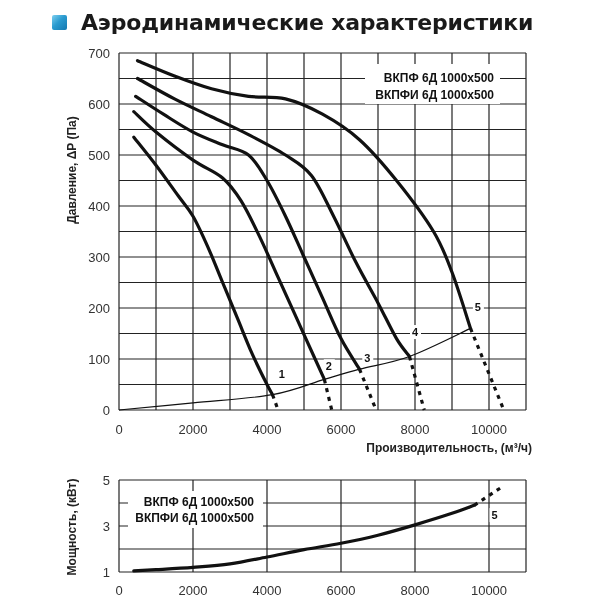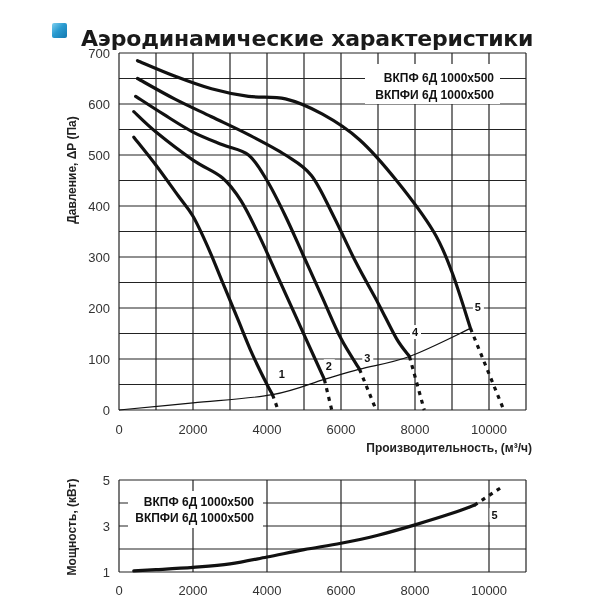--- a/index.html
+++ b/index.html
@@ -1,19 +1,19 @@
 <!DOCTYPE html>
 <html><head>
 <meta charset="utf-8">
 <style>
   html, body { margin: 0; padding: 0; background: #ffffff; }
   body { width: 600px; height: 600px; position: relative; overflow: hidden; font-family: "Liberation Sans", sans-serif; }
   .title-wrap { position: absolute; left: 52px; top: 10px; display: flex; align-items: center; }
   .title-icon { width: 15px; height: 15px; border-radius: 2px; background: linear-gradient(135deg, #7fd0f0 0%, #2a9bd0 45%, #1378b0 100%); margin-right: 14px; }
-  .title-text { font-family: "DejaVu Sans", sans-serif; font-weight: bold; font-size: 22px; color: #1a1a1a; letter-spacing: -0.2px; margin-top: 16px; }
+  .title-text { font-family: "DejaVu Sans", sans-serif; font-weight: bold; font-size: 22px; color: #1a1a1a; letter-spacing: -0.2px; }
   svg { position: absolute; left: 0; top: 0; }
   .tick { font-family: "Liberation Sans", sans-serif; font-size: 13px; fill: #333; }
   .axlabel { font-family: "Liberation Sans", sans-serif; font-size: 12px; font-weight: bold; fill: #222; }
   .legend { font-family: "Liberation Sans", sans-serif; font-size: 12px; font-weight: bold; fill: #111; }
   .curvelabel { font-family: "Liberation Sans", sans-serif; font-size: 11px; font-weight: bold; fill: #111; }
 </style>
 </head>
 <body>
 
 <div class="title-wrap">

